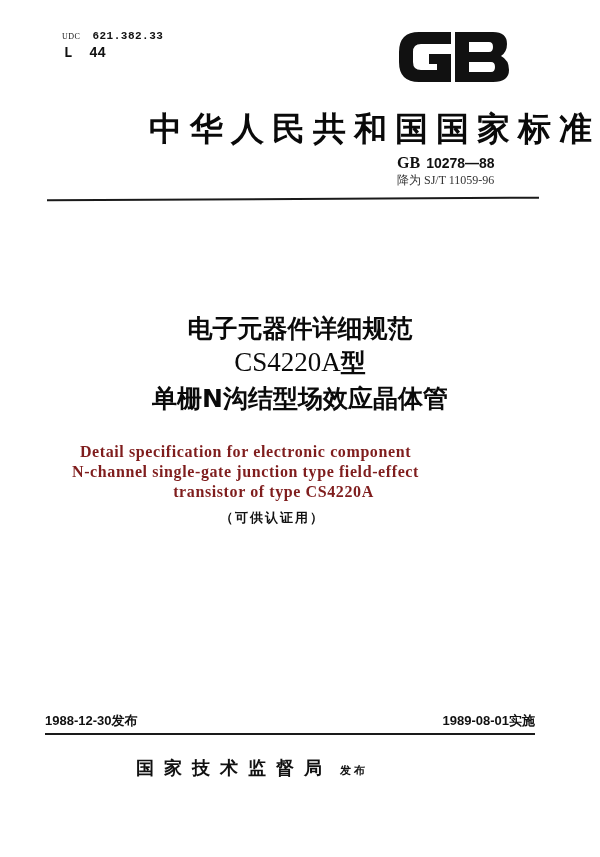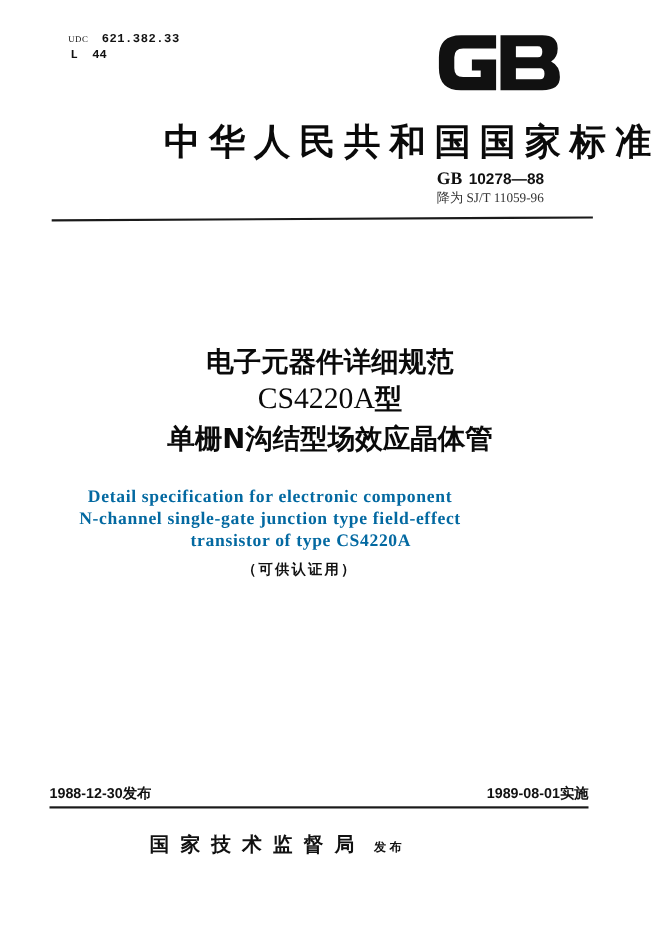--- a/index.html
+++ b/index.html
@@ -3,21 +3,21 @@
   <meta charset="utf-8">
   <style>
     html, body { margin: 0; padding: 0; background: #ffffff; }
     body {
       width: 600px; height: 857px; position: relative; overflow: hidden;
       font-family: "DejaVu Sans", sans-serif; color: #111;
     }
     .abs { position: absolute; }
     .udc { left: 62px; top: 30px; font-family: "Liberation Mono", monospace; font-size: 11px; font-weight: bold; letter-spacing: 0.5px; }
     .udc .pre { font-weight: normal; font-size: 8px; font-family: "Liberation Serif", serif; margin-right: 12px; }
-    .lclass { left: 64px; top: 45px; font-family: "Liberation Mono", monospace; font-size: 11px; font-weight: bold; }
+    .lclass { left: 64px; top: 45px; font-family: "Liberation Mono", monospace; font-size: 14px; font-weight: bold; }
     .gb-logo {
       left: 395px; top: 28px; width: 118px; height: 58px;
       display: flex; align-items: center; justify-content: center;
     }
     .national-title {
       left: 0; width: 600px; top: 107px; text-align: right;
       font-family: "DejaVu Sans", sans-serif; font-weight: 700; font-size: 33px;
       letter-spacing: 8px; color: #0a0a0a;
     }
     .std-no { left: 397px; top: 154px; font-size: 16px; font-weight: bold; font-family: "Liberation Serif", serif; }
@@ -27,21 +27,21 @@
     .cn-title {
       left: 0; width: 600px; text-align: center; font-weight: bold; color: #0a0a0a;
       font-family: "DejaVu Sans", sans-serif; font-size: 25px;
     }
     .cn-title.l1 { top: 312px; }
     .cn-title.l2 { top: 346px; font-family: "Liberation Serif", serif; font-weight: normal; font-size: 27px; }
     .cn-title.l2 .suffix { font-family: "DejaVu Sans", sans-serif; font-weight: bold; font-size: 25px; }
     .cn-title.l3 { top: 382px; }
     .en-title {
       left: 0; width: 491px; text-align: center; font-family: "Liberation Serif", serif;
-      font-weight: bold; font-size: 16px; line-height: 20px; letter-spacing: 0.6px; color: #0369a1;
+      font-weight: bold; font-size: 16px; line-height: 20px; letter-spacing: 0.6px; color: #7f1d1d;
     }
     .en-title.l1 { top: 442px; }
     .en-title.l2 { top: 462px; }
     .en-title.l3 { top: 482px; padding-left: 28px; }
     .approval { left: 0; width: 545px; top: 509px; text-align: center; font-size: 13px; font-weight: bold; letter-spacing: 2px; }
     .issue-date { left: 45px; top: 712px; font-family: "Liberation Sans", sans-serif; font-weight: bold; font-size: 13px; }
     .impl-date { right: 65px; top: 712px; font-family: "Liberation Sans", sans-serif; font-weight: bold; font-size: 13px; }
     .rule-bottom { left: 45px; top: 733px; width: 490px; height: 2px; background: #1a1a1a; }
     .issuer { left: 0; width: 504px; top: 756px; text-align: center; }
     .issuer .org { font-weight: 900; font-size: 18px; letter-spacing: 10px; }

